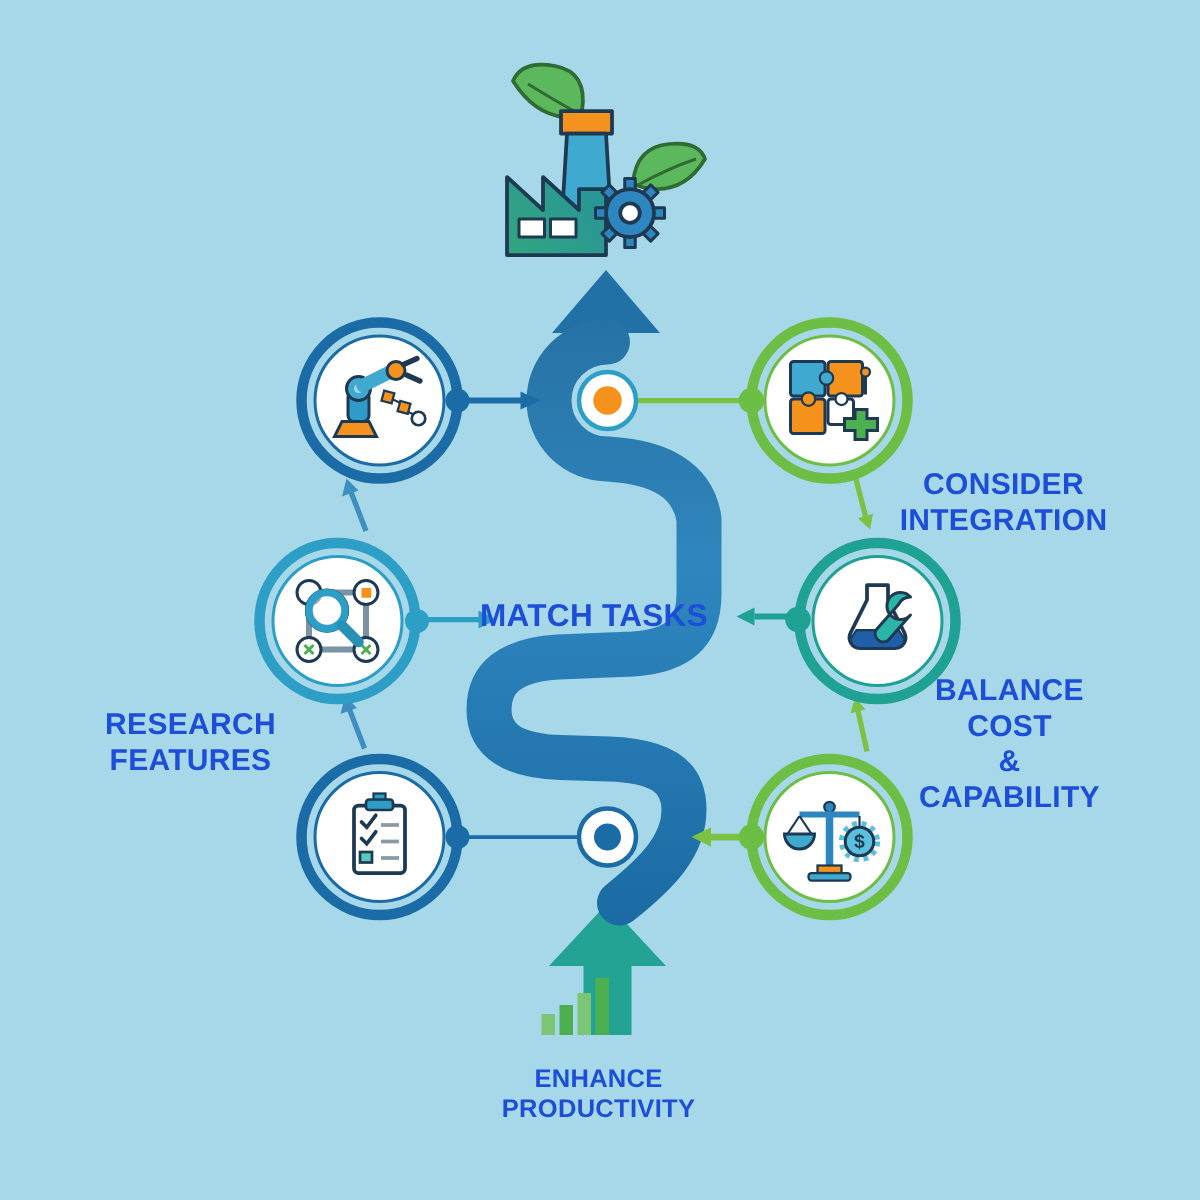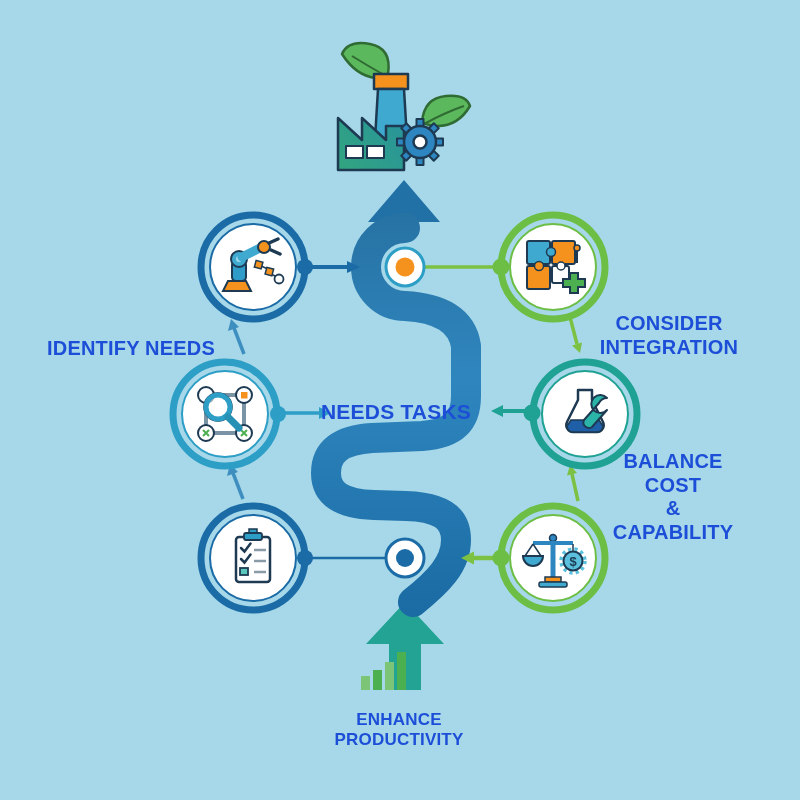--- a/index.html
+++ b/index.html
@@ -268,22 +268,23 @@
       <line x1="20" y1="-13" x2="20" y2="-5" stroke="#1D3A52" stroke-width="1.5"></line>
       <circle cx="20" cy="4" r="12" fill="none" stroke="#5BC0DE" stroke-width="3.5" stroke-dasharray="3.2 3.2"></circle>
       <circle cx="20" cy="4" r="9.5" fill="#5BC0DE" stroke="#1D3A52" stroke-width="2"></circle>
       <text x="20" y="8.5" font-size="13" font-weight="bold" text-anchor="middle" fill="#1D3A52">$</text>
       <rect x="-8" y="20" width="16" height="5" fill="#F5921E" stroke="#1D3A52" stroke-width="1.5"></rect>
       <rect x="-14" y="25" width="28" height="5" rx="2" fill="#3FA9D0" stroke="#1D3A52" stroke-width="1.5"></rect>
     </g>
   </g>
 </svg>
 
-<div class="label lbl-identify">IDENTIFY NEEDS</div>
+<div class="label lbl-research">RESEARCH
+FEATURES</div>
 <div class="label lbl-consider">CONSIDER
 INTEGRATION</div>
 <div class="label lbl-balance">BALANCE COST
 &amp; CAPABILITY</div>
-<div class="label lbl-match">NEEDS TASKS</div>
+<div class="label lbl-match">MATCH TASKS</div>
 <div class="label lbl-enhance">ENHANCE
 PRODUCTIVITY</div>
 
 </div>
 
 </body></html>

